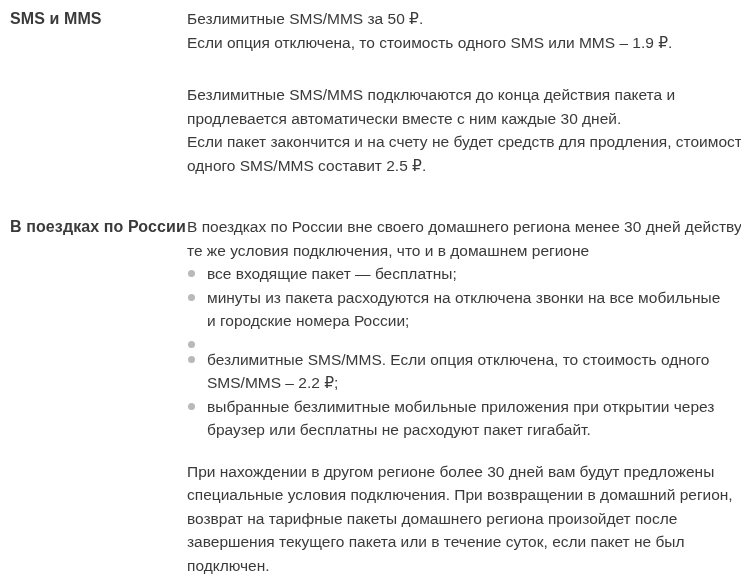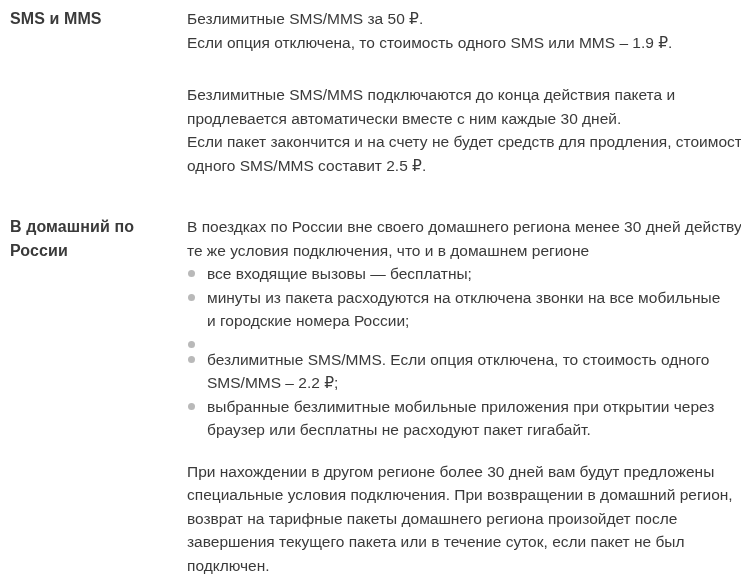--- a/index.html
+++ b/index.html
@@ -80,28 +80,28 @@
       <p class="para">Безлимитные SMS/MMS за 50 ₽.
 Если опция отключена, то стоимость одного SMS или MMS – 1.9 ₽.</p>
       <p class="para">Безлимитные SMS/MMS подключаются до конца действия пакета и
 продлевается автоматически вместе с ним каждые 30 дней.
 Если пакет закончится и на счету не будет средств для продления, стоимость
 одного SMS/MMS составит 2.5 ₽.</p>
     </div>
   </div>
 
   <div class="section-row">
-    <div class="label-col">В домашний по России</div>
+    <div class="label-col">В поездках по России</div>
     <div class="content-col">
       <p class="para">В поездках по России вне своего домашнего региона менее 30 дней действуют
 те же условия подключения, что и в домашнем регионе</p>
       <ul class="bullet-list">
           <li>
           <span class="bullet-dot"></span>
-          <span class="bullet-text">все входящие вызовы — бесплатны;</span>
+          <span class="bullet-text">все входящие пакет — бесплатны;</span>
         </li>
           <li>
           <span class="bullet-dot"></span>
           <span class="bullet-text">минуты из пакета расходуются на отключена звонки на все мобильные
 и городские номера России;</span>
         </li>
           <li>
           <span class="bullet-dot"></span>
         </li>
           <li>

